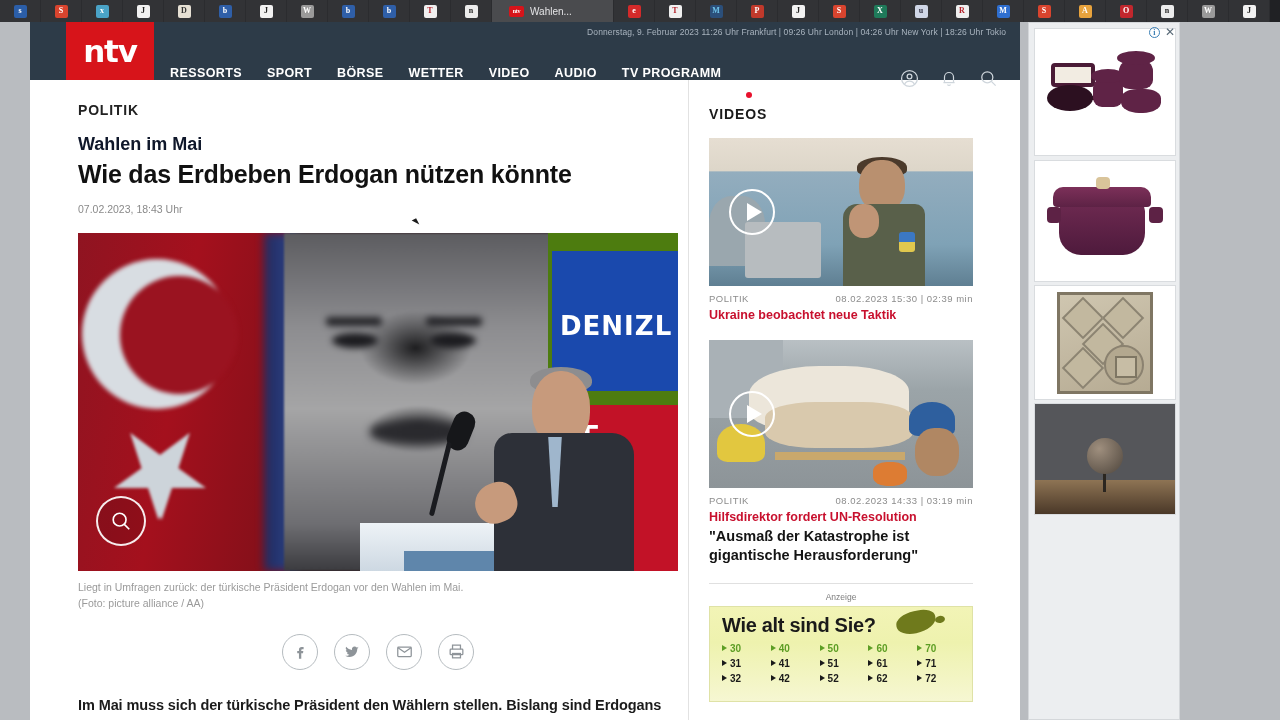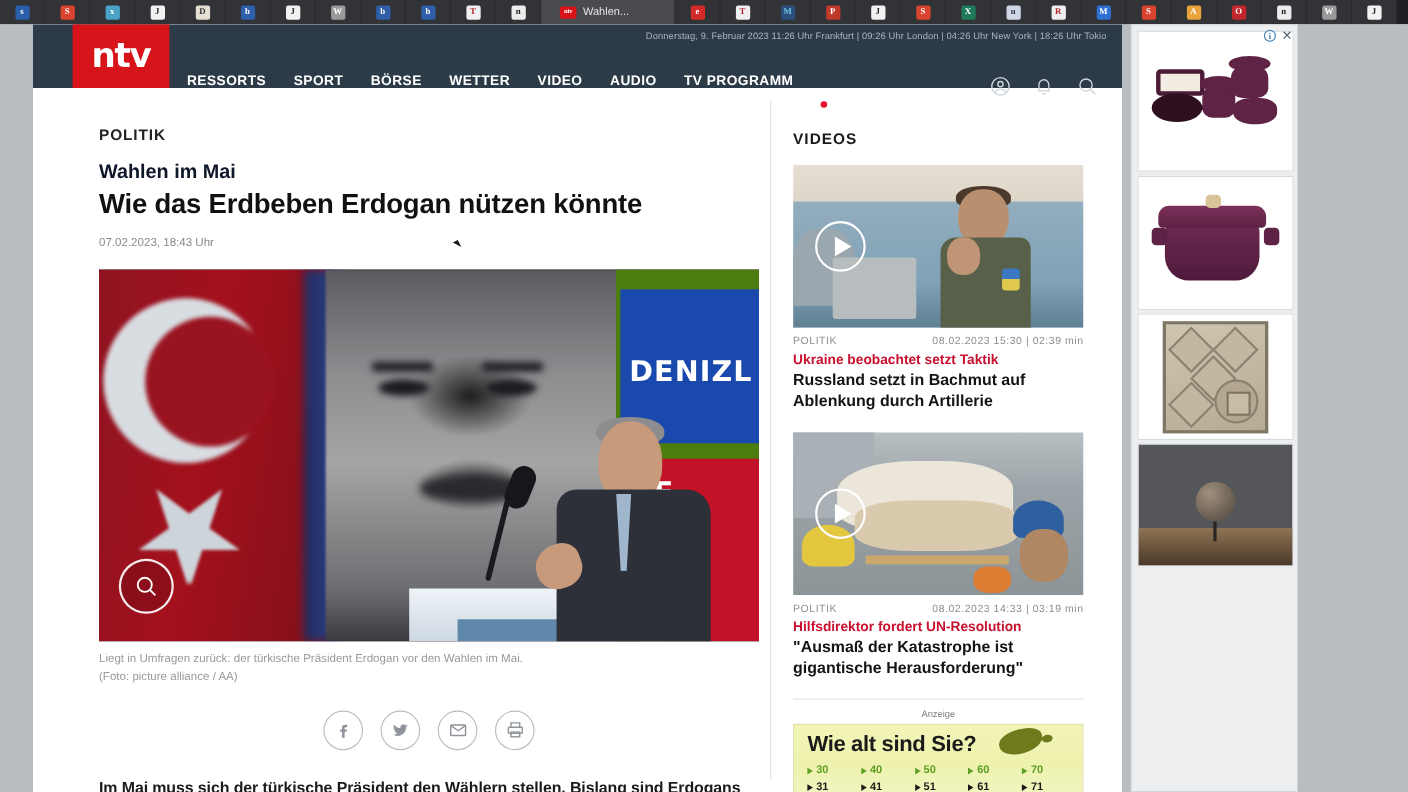--- a/index.html
+++ b/index.html
@@ -104,21 +104,21 @@
   .hdr-icons {
     position: absolute; right: 22px; top: 47px;
     display: flex; gap: 21px;
   }
   .hdr-icons svg { display: block; }
 
   
   .content {
     position: relative;
     display: flex;
-    padding: 12px;
+    padding: 0;
     height: 640px;
   }
   .col-main {
     width: 658px;
     padding: 22px 30px 0 48px;
   }
   .col-rail {
     width: 332px;
     padding: 26px 24px 0 20px;
     border-left: 1px solid #e2e2e2;
@@ -898,22 +898,21 @@
               </div>
             </div>
             <div class="play-btn">
                 <div class="play-tri"></div>
               </div>
           </div>
           <div class="vid-meta">
             <span>POLITIK</span>
             <span>08.02.2023 15:30 | 02:39 min</span>
           </div>
-          <div class="vid-kicker">Ukraine beobachtet setzt Taktik</div>
-          <div class="vid-headline">Russland setzt in Bachmut auf Ablenkung durch Artillerie</div>
+          <div class="vid-kicker">Ukraine beobachtet neue Taktik</div>
         </div>
 
         <div class="vid-card">
           <div class="vid-thumb">
             <div class="thumb-b">
               <div class="bldg"></div>
               <div class="blanket"></div>
                 <div class="blanket2"></div>
               <div class="stretch"></div>
               <div class="helm1"></div>

